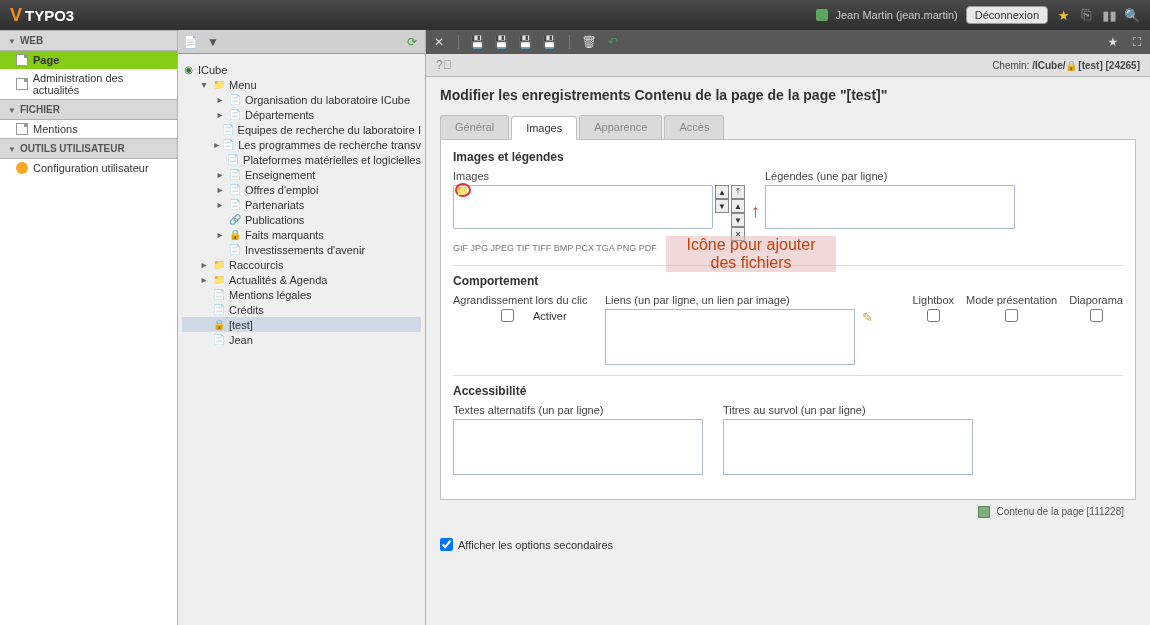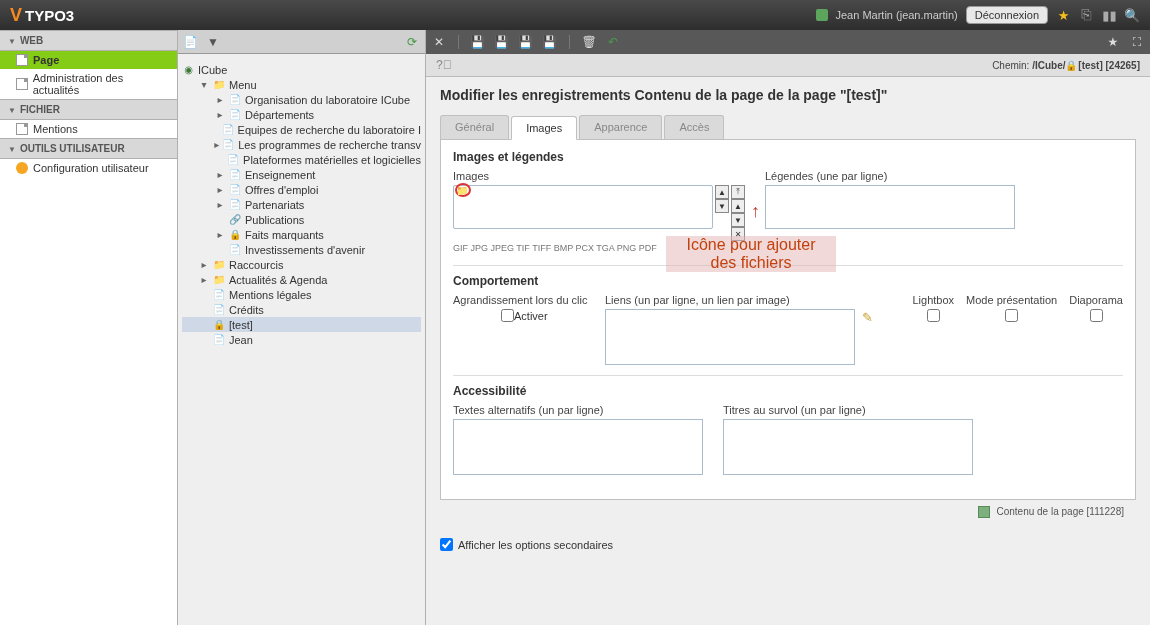--- a/index.html
+++ b/index.html
@@ -56,21 +56,21 @@
 .form-label { font-size:11px; margin-bottom:3px; display:block; color:#444; }
 .multi-select { width:260px; height:44px; border:1px solid #abc; background:#fff; }
 .multi-controls { display:flex; flex-direction:column; gap:0px; }
 .mc-btn { width:14px; height:14px; border:1px solid #888; background:#eee; font-size:8px; display:inline-flex; align-items:center; justify-content:center; cursor:pointer; }
 .folder-btn { width:16px; height:14px; border:2px solid #d33; border-radius:50%; display:inline-flex; align-items:center; justify-content:center; cursor:pointer; font-size:10px; color:#b87c00; position:absolute; margin-left:2px; }
 textarea { border:1px solid #abc; font-family:inherit; font-size:11px; resize:none; }
 .hint { font-size:9px; color:#777; margin-top:2px; }
 .annotation { position:absolute; color:#c2410c; font-size:16px; background:rgba(228,180,180,0.5); padding:0 8px; text-align:center; }
 .arrow { position:absolute; color:#c0392b; font-size:18px; font-weight:bold; }
 .divider { border:none; border-top:1px solid #ddd; margin: 8px 0; }
-.check-group { display:flex; align-items:center; gap:0;padding-left:48px; }
+.check-group { display:flex; align-items:center; gap:19px;padding-left:48px; }
 .secondary { margin-top: 14px; display:flex; align-items:center; gap:5px; font-size:11px; }
 .footer-line { text-align:right; padding:6px 12px; font-size:10px; color:#555; }
 .footer-line .fi{ display:inline-block; width:12px; height:12px; background:#7cb07c; border:1px solid #5a8a5a; vertical-align:middle; margin-right:4px; }
 .images-group { display:flex; align-items:flex-start; }
 .wand { color:#c8a030; position:absolute; margin-left:2px; font-size:13px; cursor:pointer; }
 </style>
 </head>
 <body>
 
 <div class="topbar">

